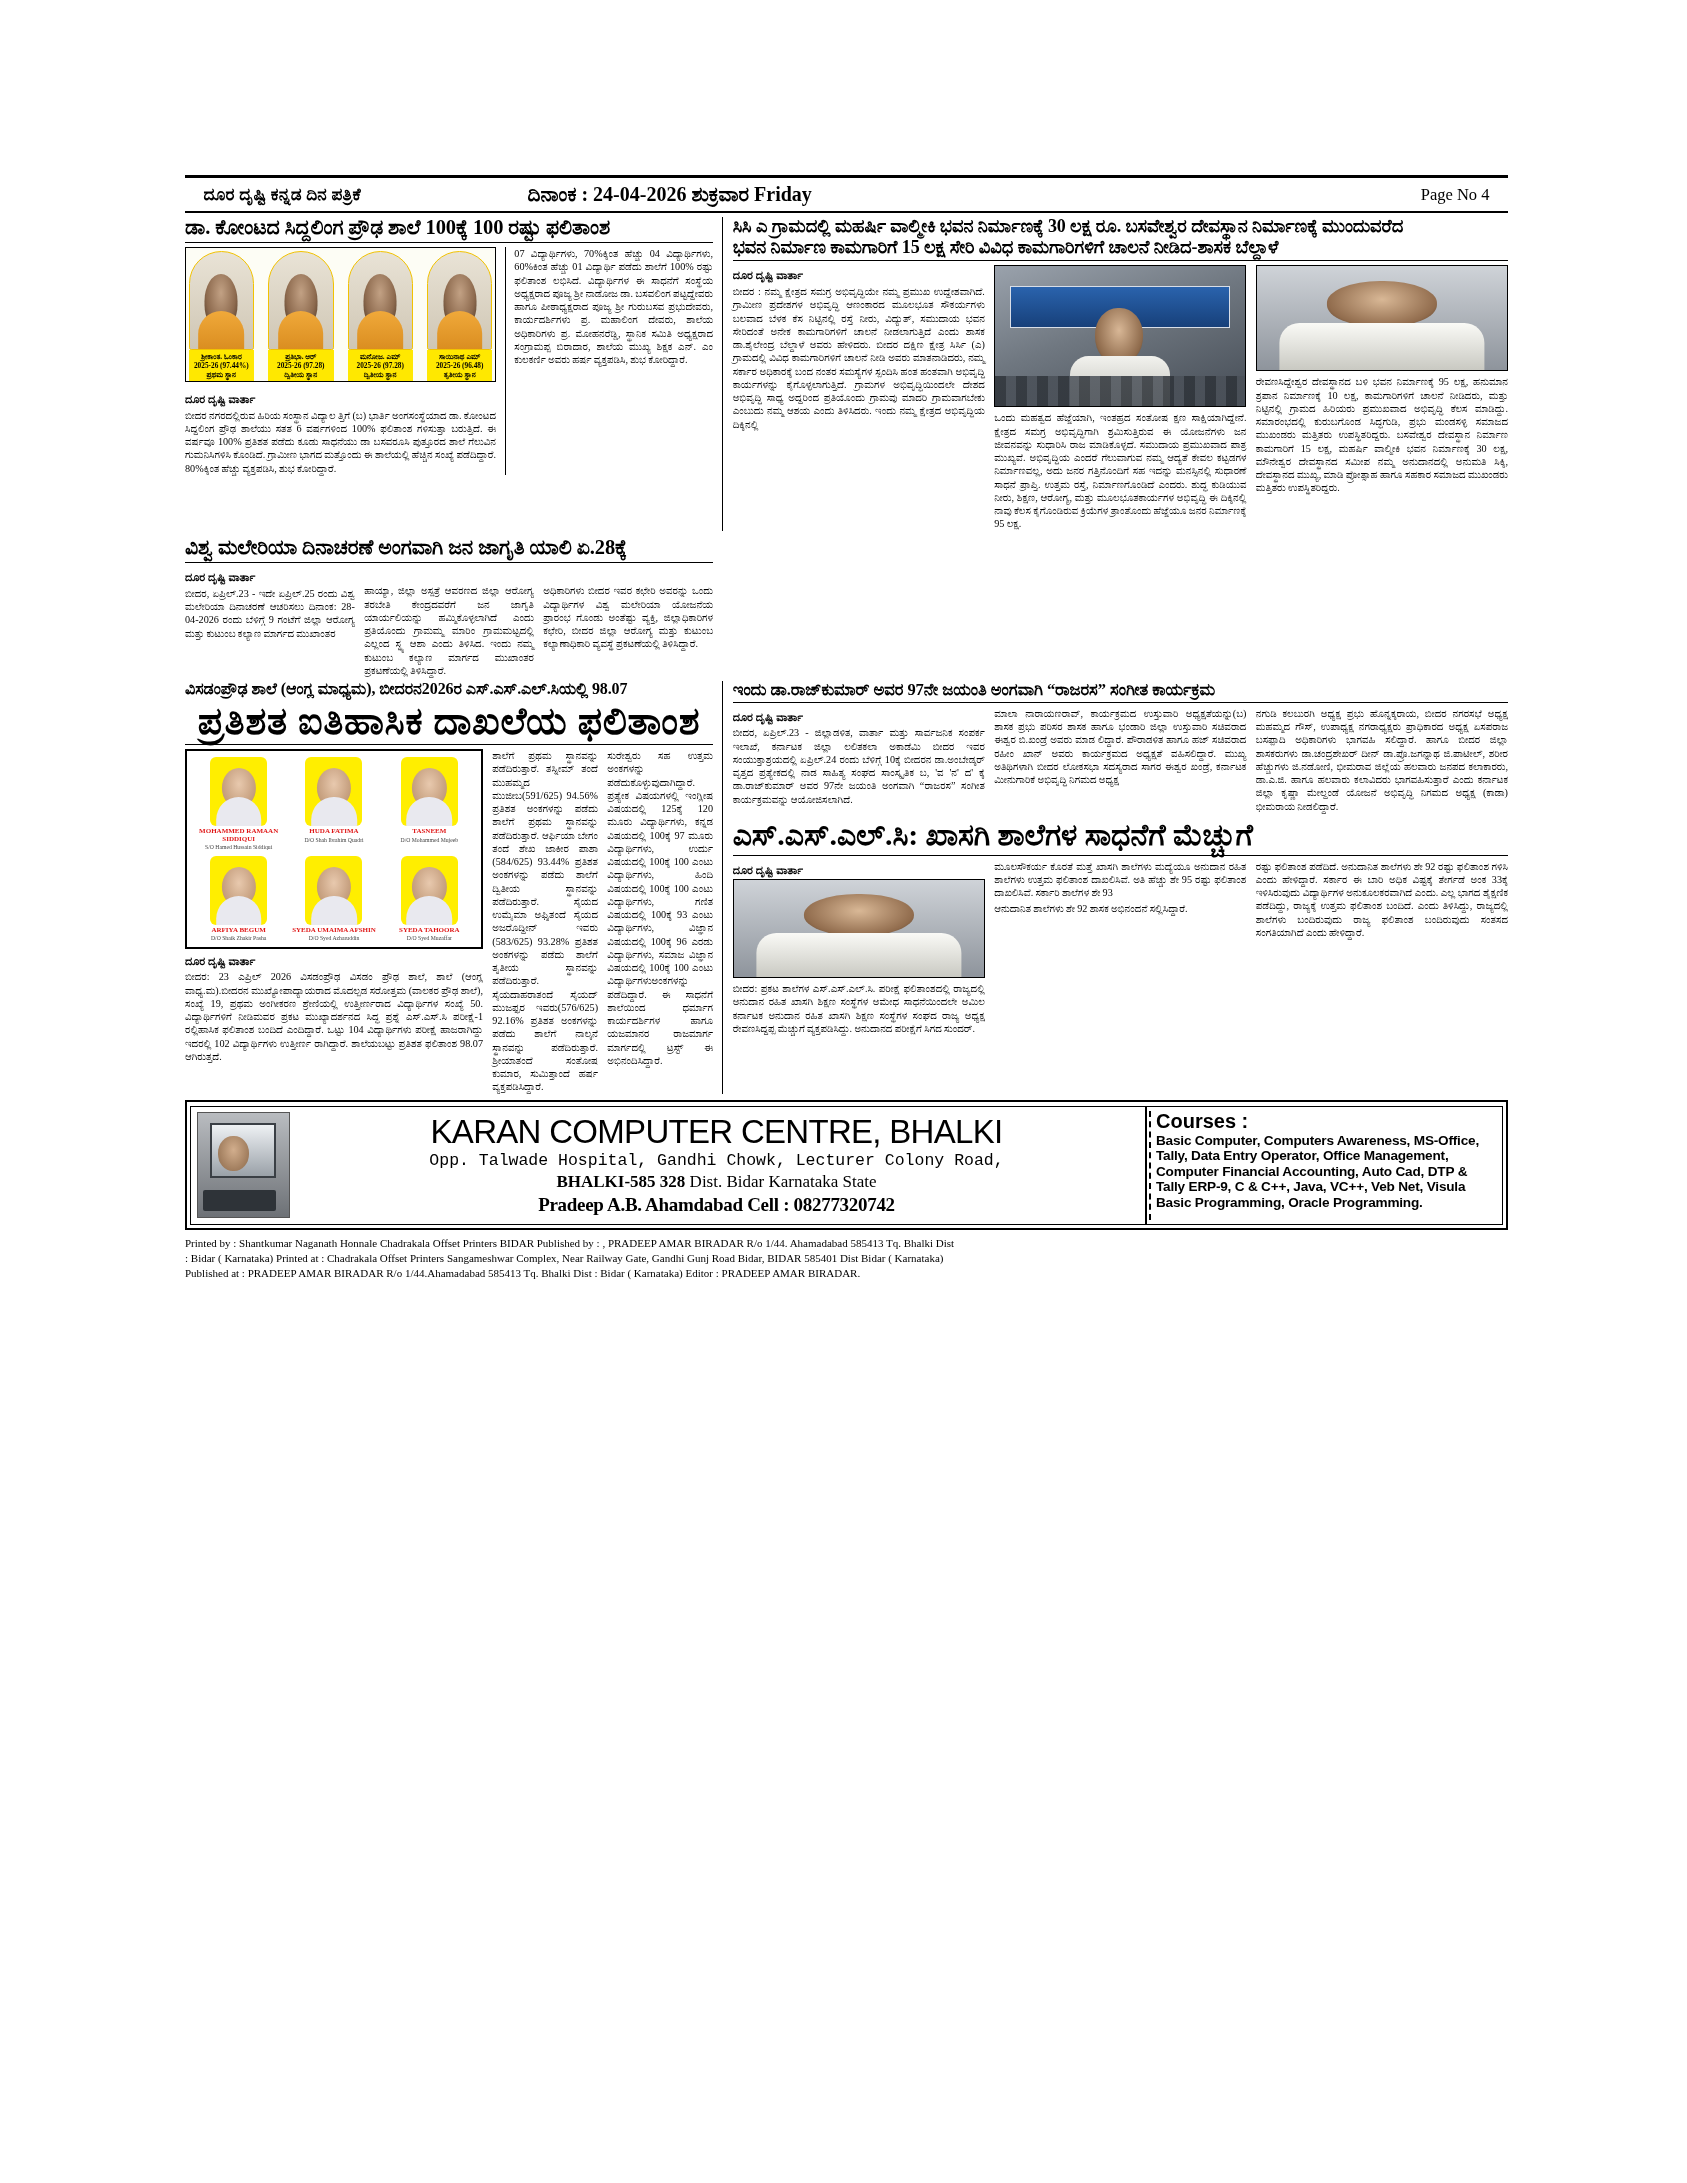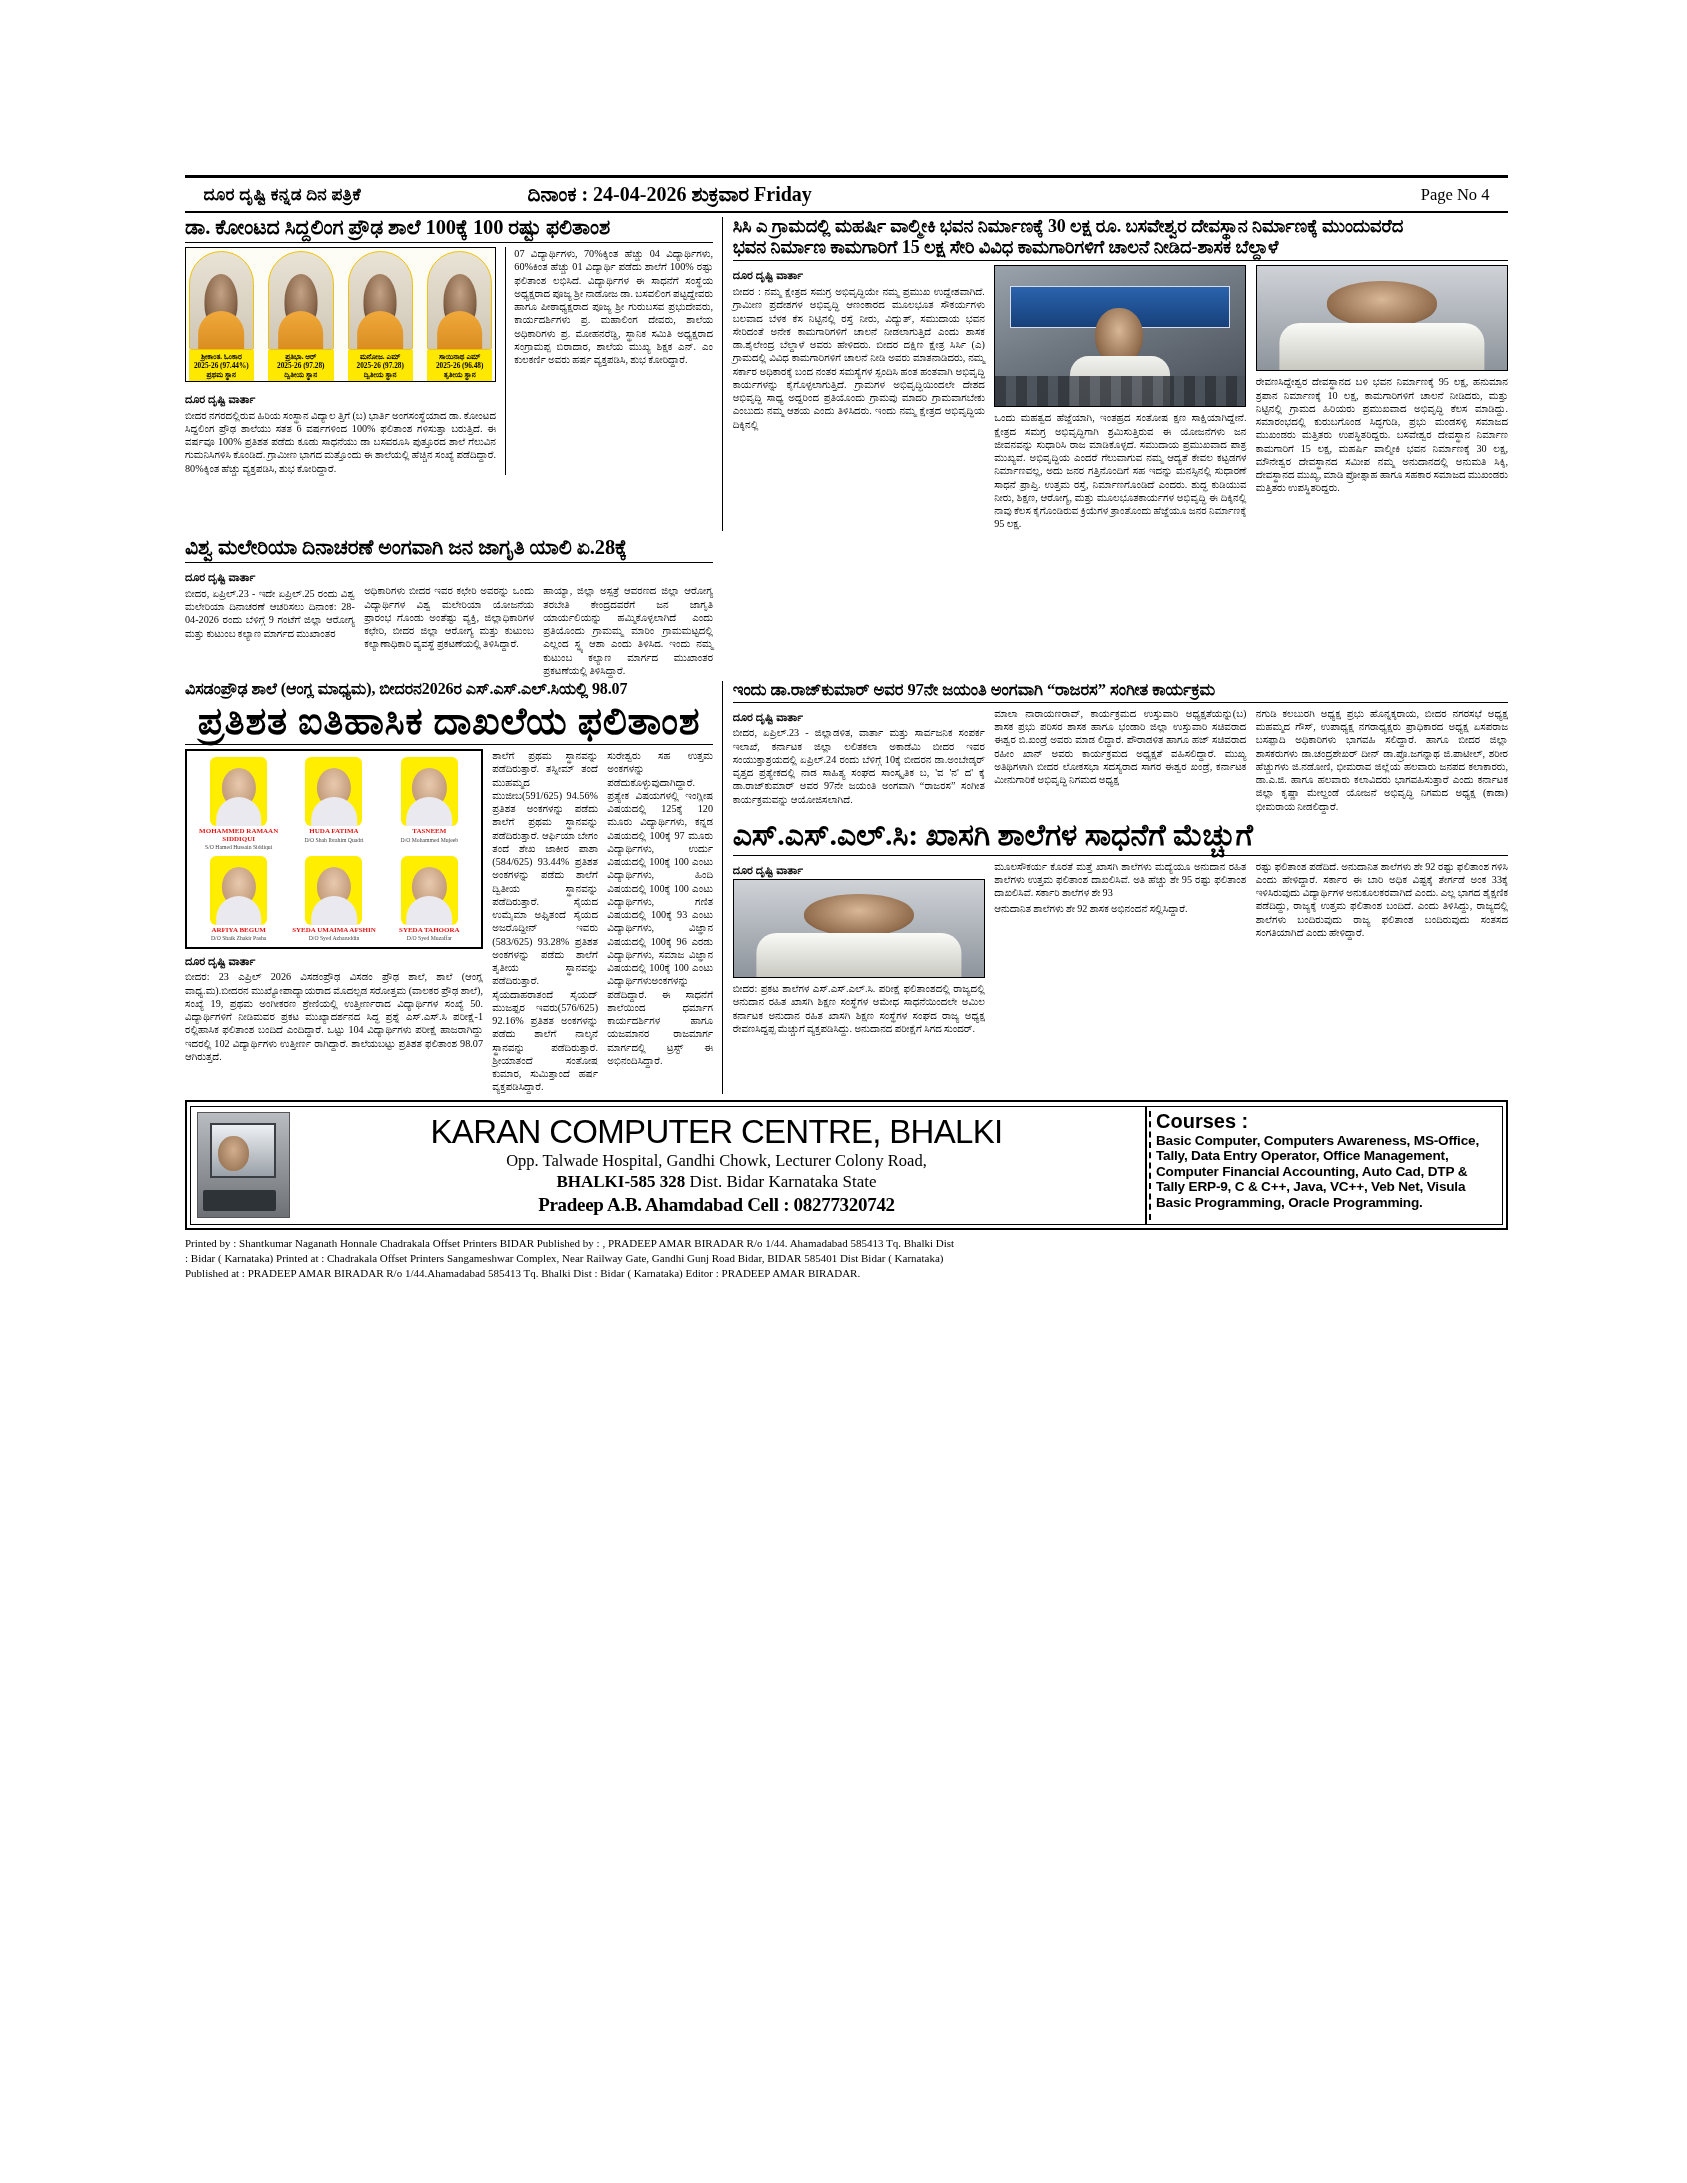--- a/index.html
+++ b/index.html
@@ -202,21 +202,21 @@
   .ad-pic .kb {
     position:absolute; left:6%; bottom:6%; width:80%; height:20%;
     background:#2e3338; border-radius:2px;
   }
   .ad-txt { flex:1; text-align:center; padding-left:4px; }
   .ad-title {
     font-family:"Liberation Sans", sans-serif;
     font-weight:normal; font-size:33px; letter-spacing:-0.7px;
     line-height:1; margin-top:1.3px;
   }
-  .ad-addr { font-size:16.5px; line-height:1.18; margin-top:3.3px; }
+  .ad-addr { font-size:16.5px; line-height:1.18; margin-top:3.3px;font-family:Liberation Mono, monospace; }
   .ad-city { font-size:17px; line-height:1.2; margin-top:1.3px; }
   .ad-city b { font-weight:bold; }
   .ad-cell { font-weight:bold; font-size:19px; margin-top:2px; letter-spacing:-0.3px; }
 
   .ad-courses {
     flex:0 0 357px;
     border-left:2px double #000;
     padding:4px 5.3px 4px 9.3px;
     font-family:"Liberation Sans", sans-serif;
     position:relative;
@@ -333,24 +333,24 @@
     <div class="topwrap">
       <div class="left-half">
         <div class="hl hl-1">ವಿಶ್ವ ಮಲೇರಿಯಾ ದಿನಾಚರಣೆ ಅಂಗವಾಗಿ ಜನ ಜಾಗೃತಿ ಯಾಲಿ ಏ.28ಕ್ಕೆ</div>
         <div class="rule-thin"></div>
         <div class="sub-cols">
           <div class="sc">
             <div class="byline">ದೂರ ದೃಷ್ಟಿ ವಾರ್ತಾ</div>
             <div class="body-txt">ಬೀದರ, ಏಪ್ರಿಲ್.23 - ಇದೇ ಏಪ್ರಿಲ್.25 ರಂದು ವಿಶ್ವ ಮಲೇರಿಯಾ ದಿನಾಚರಣೆ ಆಚರಿಸಲು ದಿನಾಂಕ: 28-04-2026 ರಂದು ಬೆಳಿಗ್ಗೆ 9 ಗಂಟೆಗೆ ಜಿಲ್ಲಾ ಆರೋಗ್ಯ ಮತ್ತು ಕುಟುಂಬ ಕಲ್ಯಾಣ ಮಾರ್ಗದ ಮುಖಾಂತರ</div>
           </div>
           <div class="sc">
+            <div class="body-txt" style="margin-top:17px;">ಹಾಯ್ಯಾ, ಜಿಲ್ಲಾ ಅಸ್ಪತ್ರೆ ಆವರಣದ ಜಿಲ್ಲಾ ಆರೋಗ್ಯ ತರಬೇತಿ ಕೇಂದ್ರದವರೆಗೆ ಜನ ಜಾಗೃತಿ ಯಾರ್ಯಲಿಯನ್ನು ಹಮ್ಮಿಕೊಳ್ಳಲಾಗಿದೆ ಎಂದು ಪ್ರತಿಯೊಂದು ಗ್ರಾಮಮ್ಮ ಮಾರಿಂ ಗ್ರಾಮಮಟ್ಟದಲ್ಲಿ ಎಲ್ಲಂದ ಸ್ಥ್ಯ ಆಶಾ ಎಂದು ತಿಳಿಸಿದ. ಇಂದು ನಮ್ಮ ಕುಟುಂಬ ಕಲ್ಯಾಣ ಮಾರ್ಗದ ಮುಖಾಂತರ ಪ್ರಕಟಣೆಯಲ್ಲಿ ತಿಳಿಸಿದ್ದಾರೆ.</div>
+          </div>
+          <div class="sc">
             <div class="body-txt" style="margin-top:17px;">ಅಧಿಕಾರಿಗಳು ಬೀದರ ಇವರ ಕಛೇರಿ ಅವರನ್ನು ಒಂದು ವಿದ್ಯಾರ್ಥಿಗಳ ವಿಶ್ವ ಮಲೇರಿಯಾ ಯೋಜನೆಯ ಪ್ರಾರಂಭ ಗೊಂಡು ಅಂತೆಷ್ಟು ವ್ಯಕ್ತಿ, ಜಿಲ್ಲಾಧಿಕಾರಿಗಳ ಕಛೇರಿ, ಬೀದರ ಜಿಲ್ಲಾ ಆರೋಗ್ಯ ಮತ್ತು ಕುಟುಂಬ ಕಲ್ಯಾಣಾಧಿಕಾರಿ ವ್ಯವಸ್ಥೆ ಪ್ರಕಟಣೆಯಲ್ಲಿ ತಿಳಿಸಿದ್ದಾರೆ.</div>
-          </div>
-          <div class="sc">
-            <div class="body-txt" style="margin-top:17px;">ಹಾಯ್ಯಾ, ಜಿಲ್ಲಾ ಅಸ್ಪತ್ರೆ ಆವರಣದ ಜಿಲ್ಲಾ ಆರೋಗ್ಯ ತರಬೇತಿ ಕೇಂದ್ರದವರೆಗೆ ಜನ ಜಾಗೃತಿ ಯಾರ್ಯಲಿಯನ್ನು ಹಮ್ಮಿಕೊಳ್ಳಲಾಗಿದೆ ಎಂದು ಪ್ರತಿಯೊಂದು ಗ್ರಾಮಮ್ಮ ಮಾರಿಂ ಗ್ರಾಮಮಟ್ಟದಲ್ಲಿ ಎಲ್ಲಂದ ಸ್ಥ್ಯ ಆಶಾ ಎಂದು ತಿಳಿಸಿದ. ಇಂದು ನಮ್ಮ ಕುಟುಂಬ ಕಲ್ಯಾಣ ಮಾರ್ಗದ ಮುಖಾಂತರ ಪ್ರಕಟಣೆಯಲ್ಲಿ ತಿಳಿಸಿದ್ದಾರೆ.</div>
           </div>
         </div>
       </div>
       <div class="right-half" style="visibility:hidden;"></div>
     </div>
   </div>
 
   <div class="topwrap" style="margin-top:4px;">
 
     <div class="left-half">

